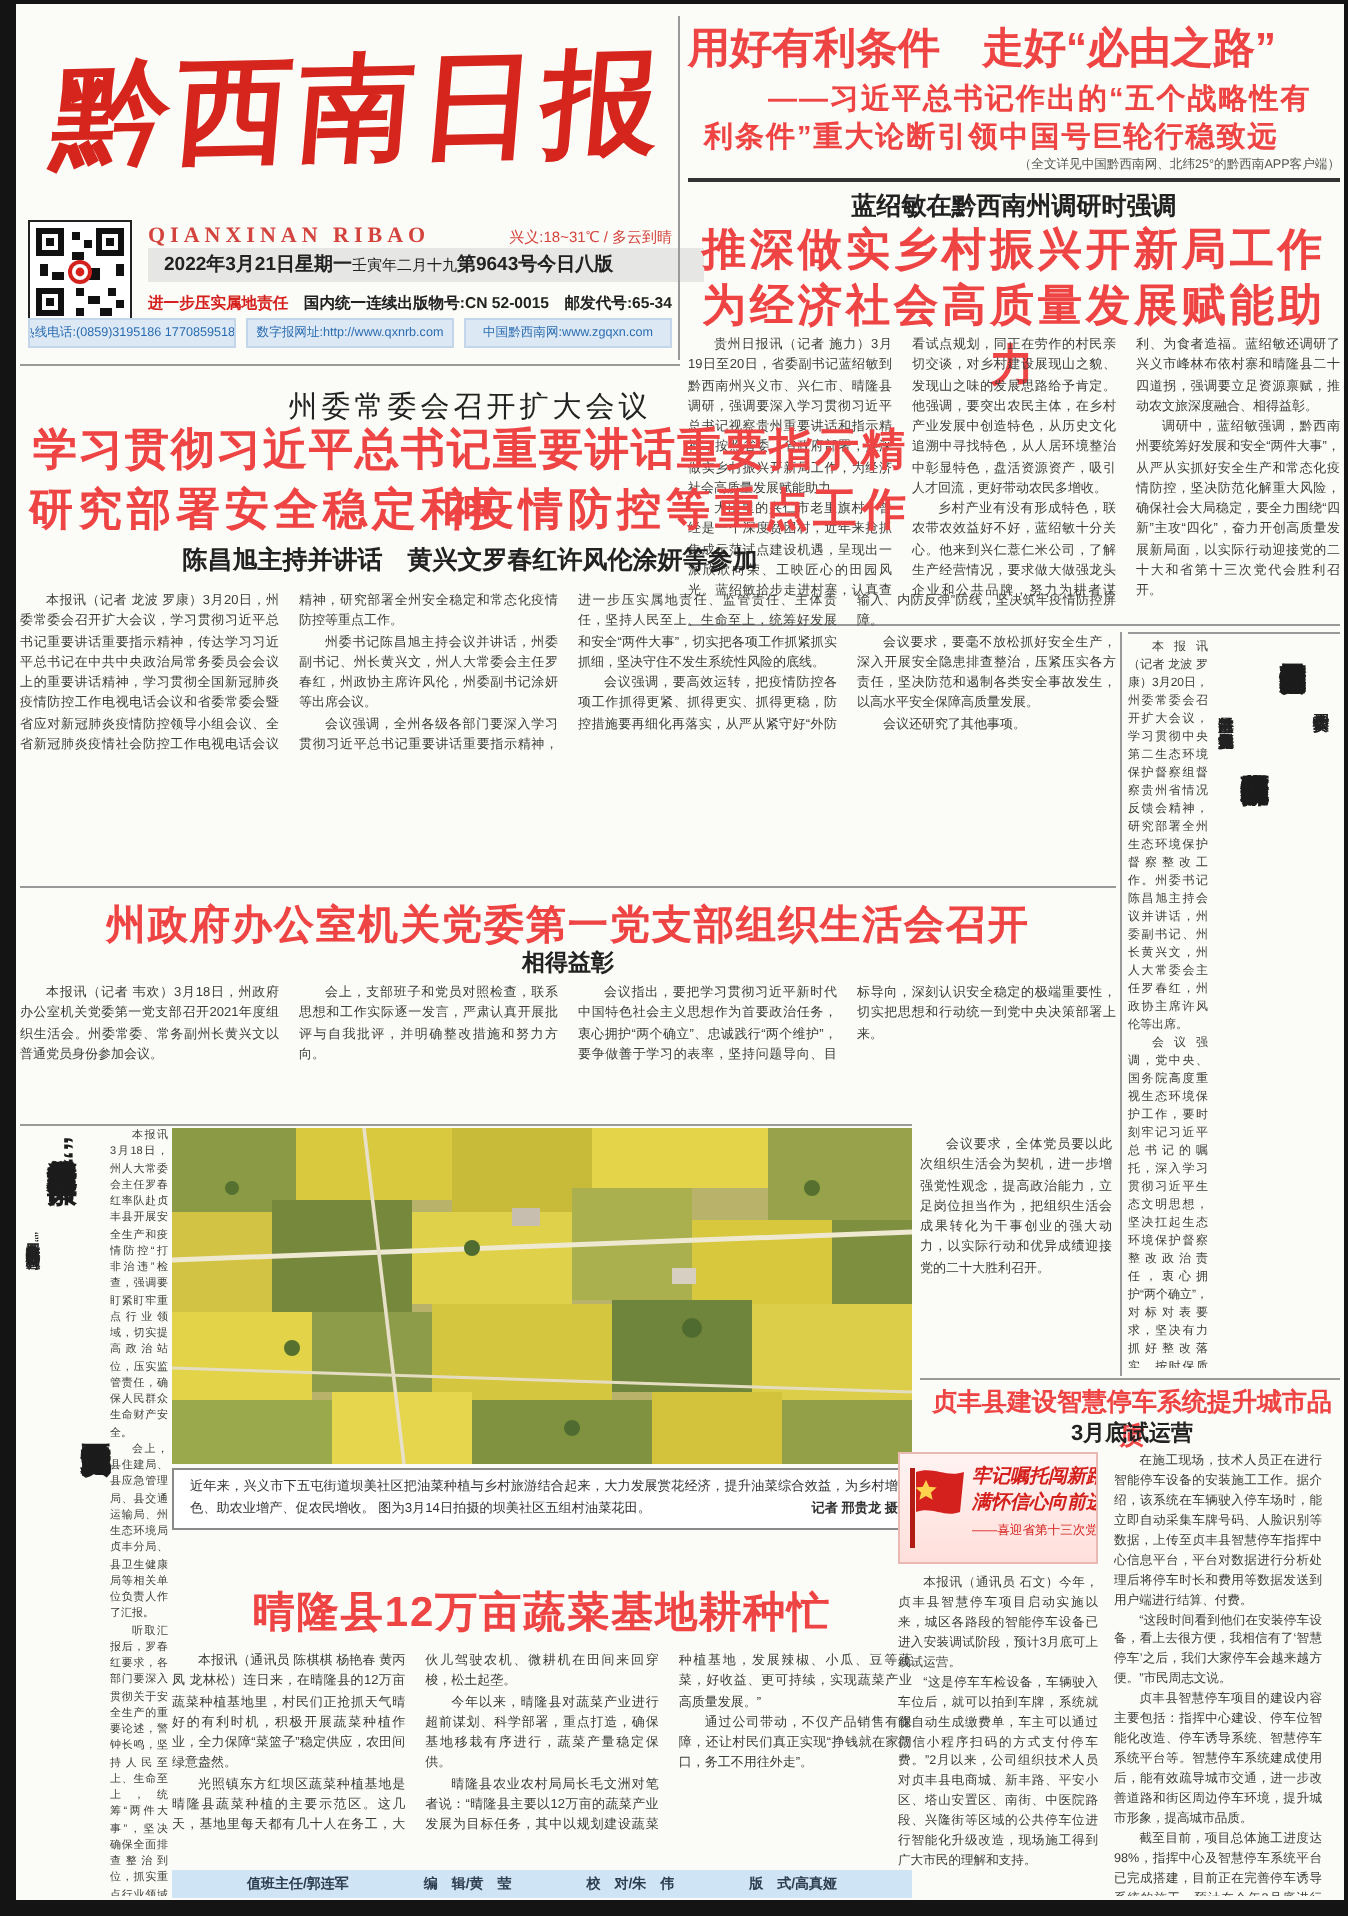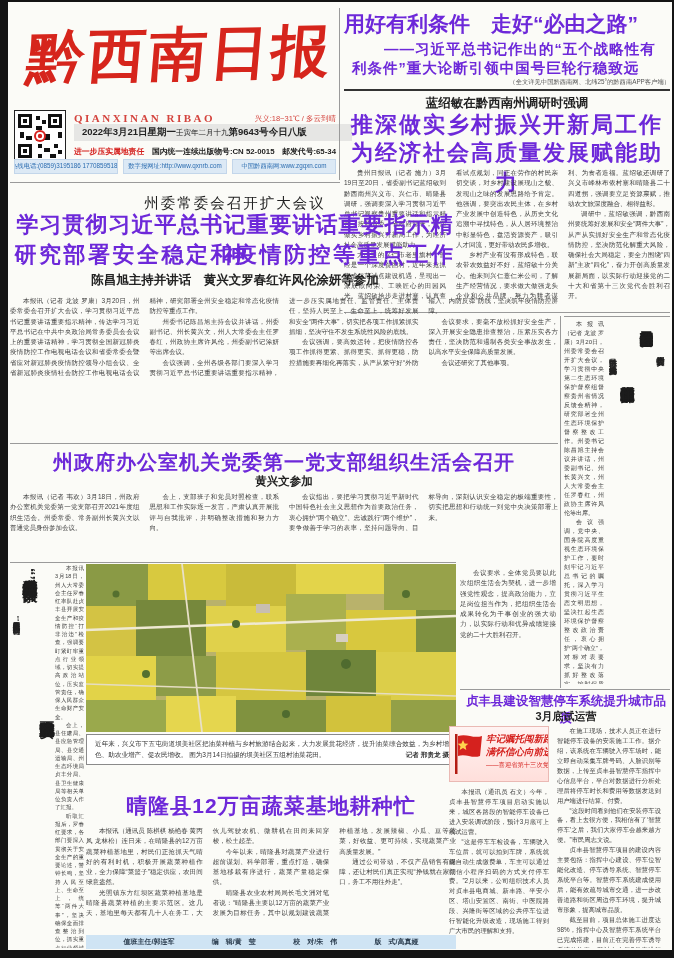--- a/index.html
+++ b/index.html
@@ -1,21 +1,21 @@
 <!DOCTYPE html>
 <html><head>
 <meta charset="utf-8">
 <style>
   html,body{margin:0;padding:0;background:#2a2a2a;}
   .page{position:relative;width:674px;height:958px;background:#141414;font-family:"Liberation Sans",sans-serif;overflow:hidden;}
   .paper{position:absolute;left:8px;top:2px;width:664px;height:948px;background:#fbfbf7;overflow:hidden;}
   .ab{position:absolute;}
   .red{color:#d5211e;}
   .ctr{text-align:center;}
-  .hl{font-weight:bold;color:#6d28d9;letter-spacing:1px;}
+  .hl{font-weight:bold;color:#ef4444;letter-spacing:1px;}
   .cols{font-size:6.5px;line-height:1.58;color:#3c3c3c;text-align:justify;overflow:hidden;column-gap:10px;}
   .cols p,.bodycol p{margin:0;text-indent:2em;}
   .bodycol{font-size:6.5px;line-height:1.58;color:#3c3c3c;text-align:justify;overflow:hidden;}
   .vert{writing-mode:vertical-rl;}
   .rule{background:#9a9a9a;}
   .rule-dark{background:#333;}
   .masthead-title{font-family:"DejaVu Serif",serif;font-weight:bold;color:#d6251c;
      font-size:58px;letter-spacing:3px;transform:skewX(-6deg) rotate(-1.2deg);white-space:nowrap;}
   .datebar{background:#e6e6e4;display:flex;align-items:center;
      padding:0 8px;font-weight:bold;color:#222;}
@@ -126,21 +126,21 @@
       <p>本报讯（记者 龙波 罗康）3月20日，州委常委会召开扩大会议，学习贯彻习近平总书记重要讲话重要指示精神，传达学习习近平总书记在中共中央政治局常务委员会会议上的重要讲话精神，学习贯彻全国新冠肺炎疫情防控工作电视电话会议和省委常委会暨省应对新冠肺炎疫情防控领导小组会议、全省新冠肺炎疫情社会防控工作电视电话会议精神，研究部署全州安全稳定和常态化疫情防控等重点工作。</p>
       <p>州委书记陈昌旭主持会议并讲话，州委副书记、州长黄兴文，州人大常委会主任罗春红，州政协主席许风伦，州委副书记涂妍等出席会议。</p>
       <p>会议强调，全州各级各部门要深入学习贯彻习近平总书记重要讲话重要指示精神，进一步压实属地责任、监管责任、主体责任，坚持人民至上、生命至上，统筹好发展和安全“两件大事”，切实把各项工作抓紧抓实抓细，坚决守住不发生系统性风险的底线。</p>
       <p>会议强调，要高效运转，把疫情防控各项工作抓得更紧、抓得更实、抓得更稳，防控措施要再细化再落实，从严从紧守好“外防输入、内防反弹”防线，坚决筑牢疫情防控屏障。</p>
       <p>会议要求，要毫不放松抓好安全生产，深入开展安全隐患排查整治，压紧压实各方责任，坚决防范和遏制各类安全事故发生，以高水平安全保障高质量发展。</p>
       <p>会议还研究了其他事项。</p>
     </div>
     <div class="ab rule" style="left:2px;top:441px;width:548px;height:1px;"></div>
 
     <div class="ab ctr hl" style="left:2px;top:447px;width:548px;font-size:20px;letter-spacing:1px;">州政府办公室机关党委第一党支部组织生活会召开</div>
-    <div class="ab ctr" style="left:2px;top:472px;width:548px;font-size:11.5px;font-weight:bold;color:#222;">黄兴文参加</div>
+    <div class="ab ctr" style="left:2px;top:472px;width:548px;font-size:11.5px;font-weight:bold;color:#222;">相得益彰</div>
     <div class="ab cols" style="left:2px;top:490px;width:548px;height:68px;column-count:4;">
       <p>本报讯（记者 韦欢）3月18日，州政府办公室机关党委第一党支部召开2021年度组织生活会。州委常委、常务副州长黄兴文以普通党员身份参加会议。</p>
       <p>会上，支部班子和党员对照检查，联系思想和工作实际逐一发言，严肃认真开展批评与自我批评，并明确整改措施和努力方向。</p>
       <p>会议指出，要把学习贯彻习近平新时代中国特色社会主义思想作为首要政治任务，衷心拥护“两个确立”、忠诚践行“两个维护”，要争做善于学习的表率，坚持问题导向、目标导向，深刻认识安全稳定的极端重要性，切实把思想和行动统一到党中央决策部署上来。</p>
     </div>
     <div class="ab rule" style="left:2px;top:560px;width:446px;height:1px;"></div>
     <div class="ab bodycol" style="left:452px;top:566px;width:96px;height:118px;">
       <p>会议要求，全体党员要以此次组织生活会为契机，进一步增强党性观念，提高政治能力，立足岗位担当作为，把组织生活会成果转化为干事创业的强大动力，以实际行动和优异成绩迎接党的二十大胜利召开。</p>
     </div>
 

